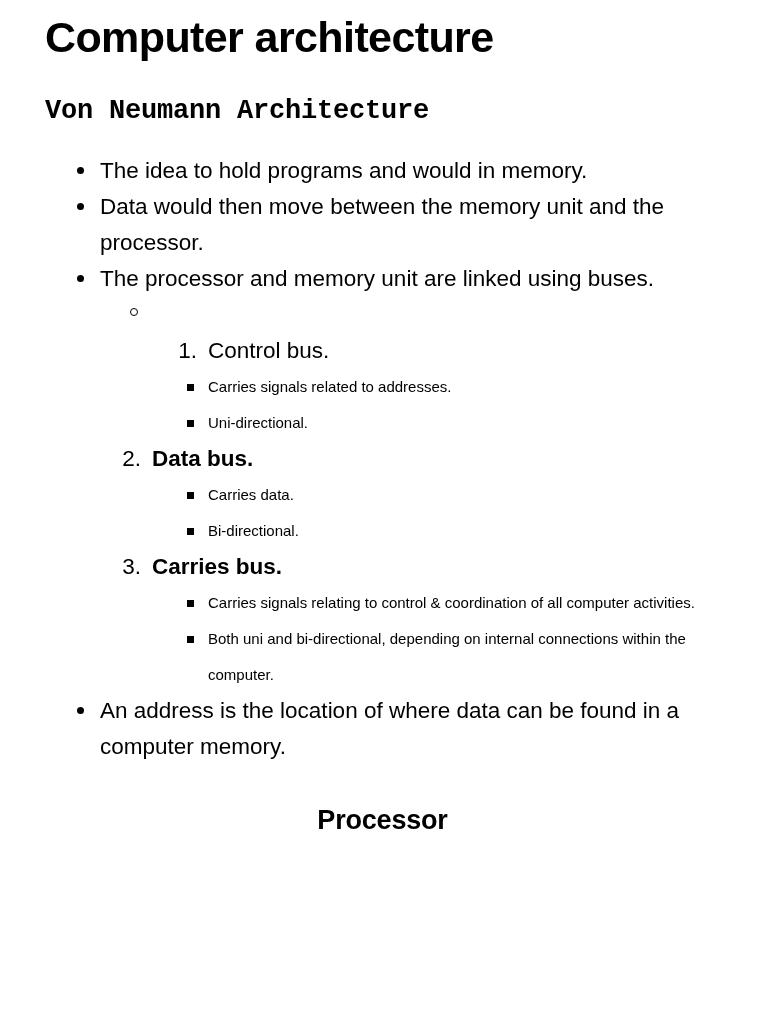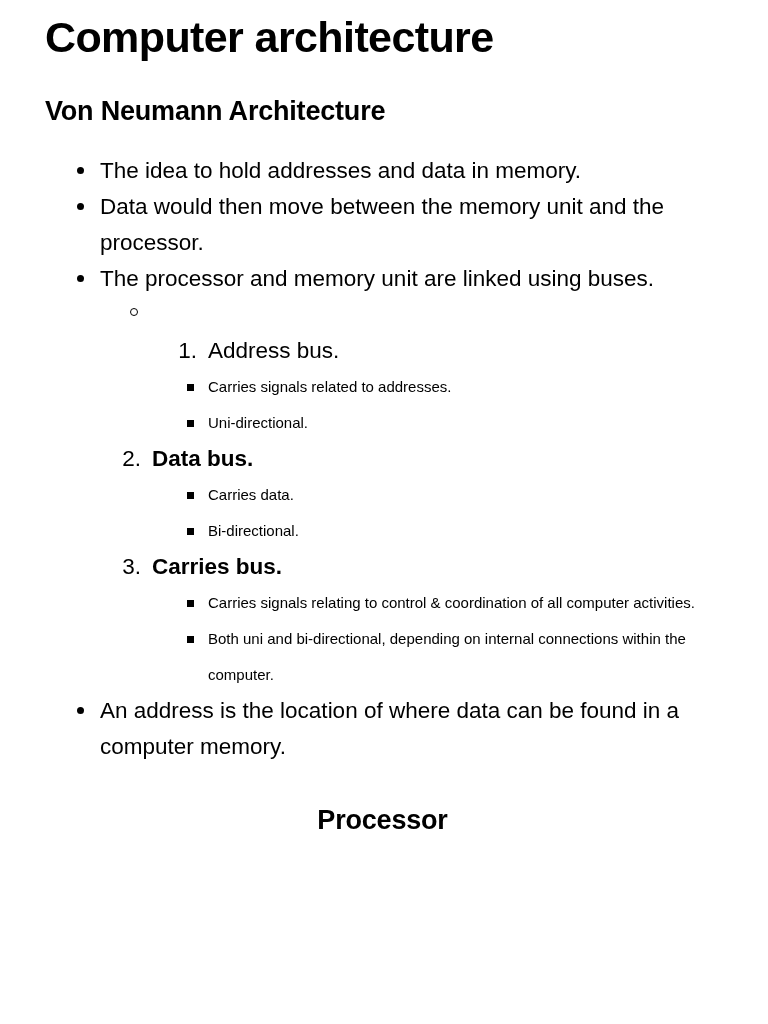--- a/index.html
+++ b/index.html
@@ -38,21 +38,21 @@
   }
 
   .section-heading {
     margin: 0;
     font-size: 27px;
     line-height: 36px;
     font-weight: 700;
     letter-spacing: -0.2px;
     color: #000;
   }
-  .section-heading.first { padding-top: 29px; }
+  .section-heading.first { padding-top: 29px; font-family: Liberation Mono, monospace; }
   .section-heading.last  { padding-top: 37px; text-align: center; }
 
   
   ul.lvl1 {
     margin: 0;
     padding: 0;
     list-style: none;
     padding-top: 24px;
   }
 
@@ -137,41 +137,41 @@
 <div class="page">
 
   <h1 class="doc-title">Computer architecture</h1>
 
   <h2 class="section-heading first">Von Neumann Architecture</h2>
 
   <ul class="lvl1">
 
     <li class="bullet-row">
       <span class="dot"></span>
-      <span class="wrap-limit">The idea to hold addresses and data in memory.</span>
+      <span class="wrap-limit">The idea to hold programs and would in memory.</span>
     </li>
 
     <li class="bullet-row">
       <span class="dot"></span>
       <span class="wrap-limit-wide">Data would then move between the memory unit and the processor.</span>
     </li>
 
     <li class="bullet-row">
       <span class="dot"></span>
       <span class="wrap-limit">The processor and memory unit are linked using buses.</span>
     </li>
 
     <li class="hollow-row">
       <span class="ring"></span>
       <span></span>
     </li>
 
     <li class="num-row deep">
       <span class="num">1.</span>
-      <span class="num-text">Address bus.</span>
+      <span class="num-text">Control bus.</span>
     </li>
     <li class="sq-row">
       <span class="sq"></span>
       <span>Carries signals related to addresses.</span>
     </li>
     <li class="sq-row">
       <span class="sq"></span>
       <span>Uni-directional.</span>
     </li>
 

